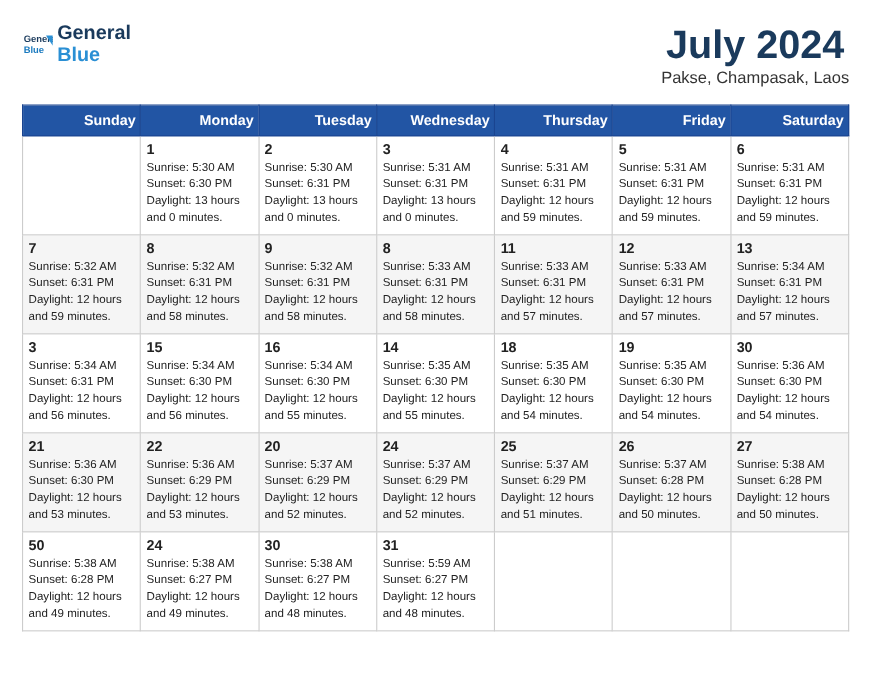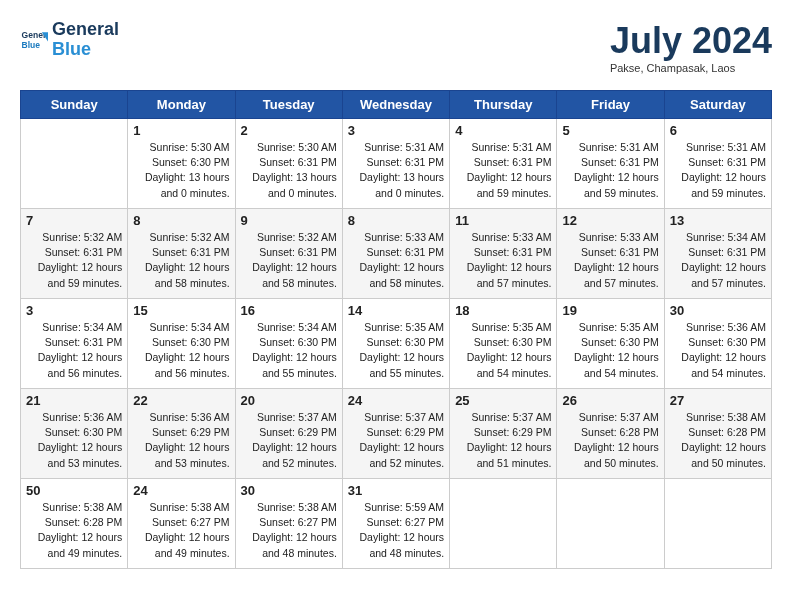--- a/index.html
+++ b/index.html
@@ -25,41 +25,41 @@
       font-size: 18px;
       font-weight: bold;
       color: #1a3a5c;
       line-height: 1.1;
     }
     .logo-icon {
       width: 28px;
       height: 28px;
     }
     .title-block {
-      text-align: left;
+      text-align: center;
     }
     .month-title {
       font-size: 36px;
       font-weight: bold;
       color: #1a3a5c;
     }
     .location {
-      font-size: 11px;
+      font-size: 15px;
       color: #333;
     }
     table {
       width: 100%;
       border-collapse: collapse;
       font-size: 11px;
     }
     thead tr th {
       background: #2255a4;
       color: #fff;
       padding: 6px 4px;
-      text-align: center;
+      text-align: right;
       font-size: 13px;
       font-weight: bold;
       border: 1px solid #1a4490;
     }
     tbody tr td {
       border: 1px solid #ccc;
       vertical-align: top;
       padding: 4px 5px;
       min-height: 80px;
       height: 90px;
@@ -69,21 +69,20 @@
       font-size: 13px;
       font-weight: bold;
       color: #222;
       display: block;
       margin-bottom: 2px;
     }
     .day-info {
       font-size: 10.5px;
       line-height: 1.45;
       color: #222;
-      text-align: right;
     }
     tbody tr:nth-child(odd) td {
       background: #fff;
     }
     tbody tr:nth-child(even) td {
       background: #f5f5f5;
     }
     .empty { background: #fff !important; }
   </style>
 </head>

